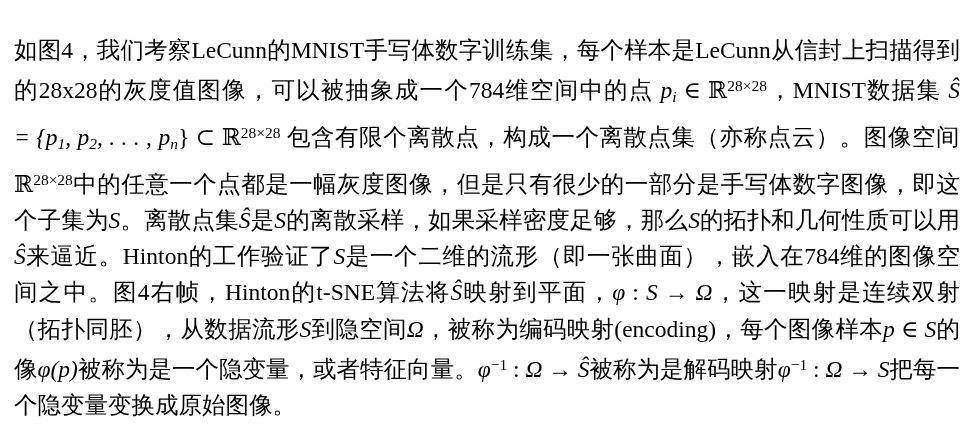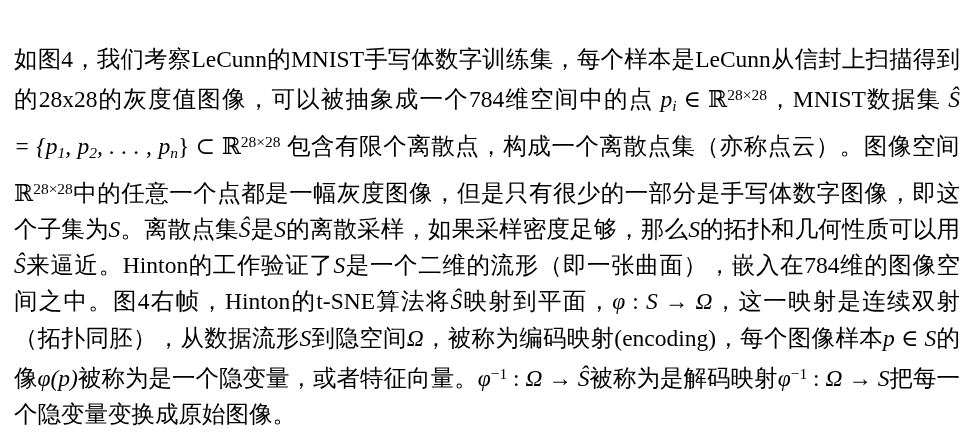--- a/index.html
+++ b/index.html
@@ -11,21 +11,21 @@
     height: 441px;
     background: #ffffff;
     font-family: "Liberation Serif", "DejaVu Serif", serif;
     color: #000000;
     overflow: hidden;
   }
   #doc {
     box-sizing: border-box;
     width: 974px;
     height: 441px;
-    padding: 17px 14px 0 14px;
+    padding: 8px 14px 0 14px;
   }
   .para {
     font-size: 23.5px;
     line-height: 36.2px;
     text-align: justify;
     text-justify: inter-character;
     letter-spacing: 0px;
     word-spacing: 0px;
   }
   

